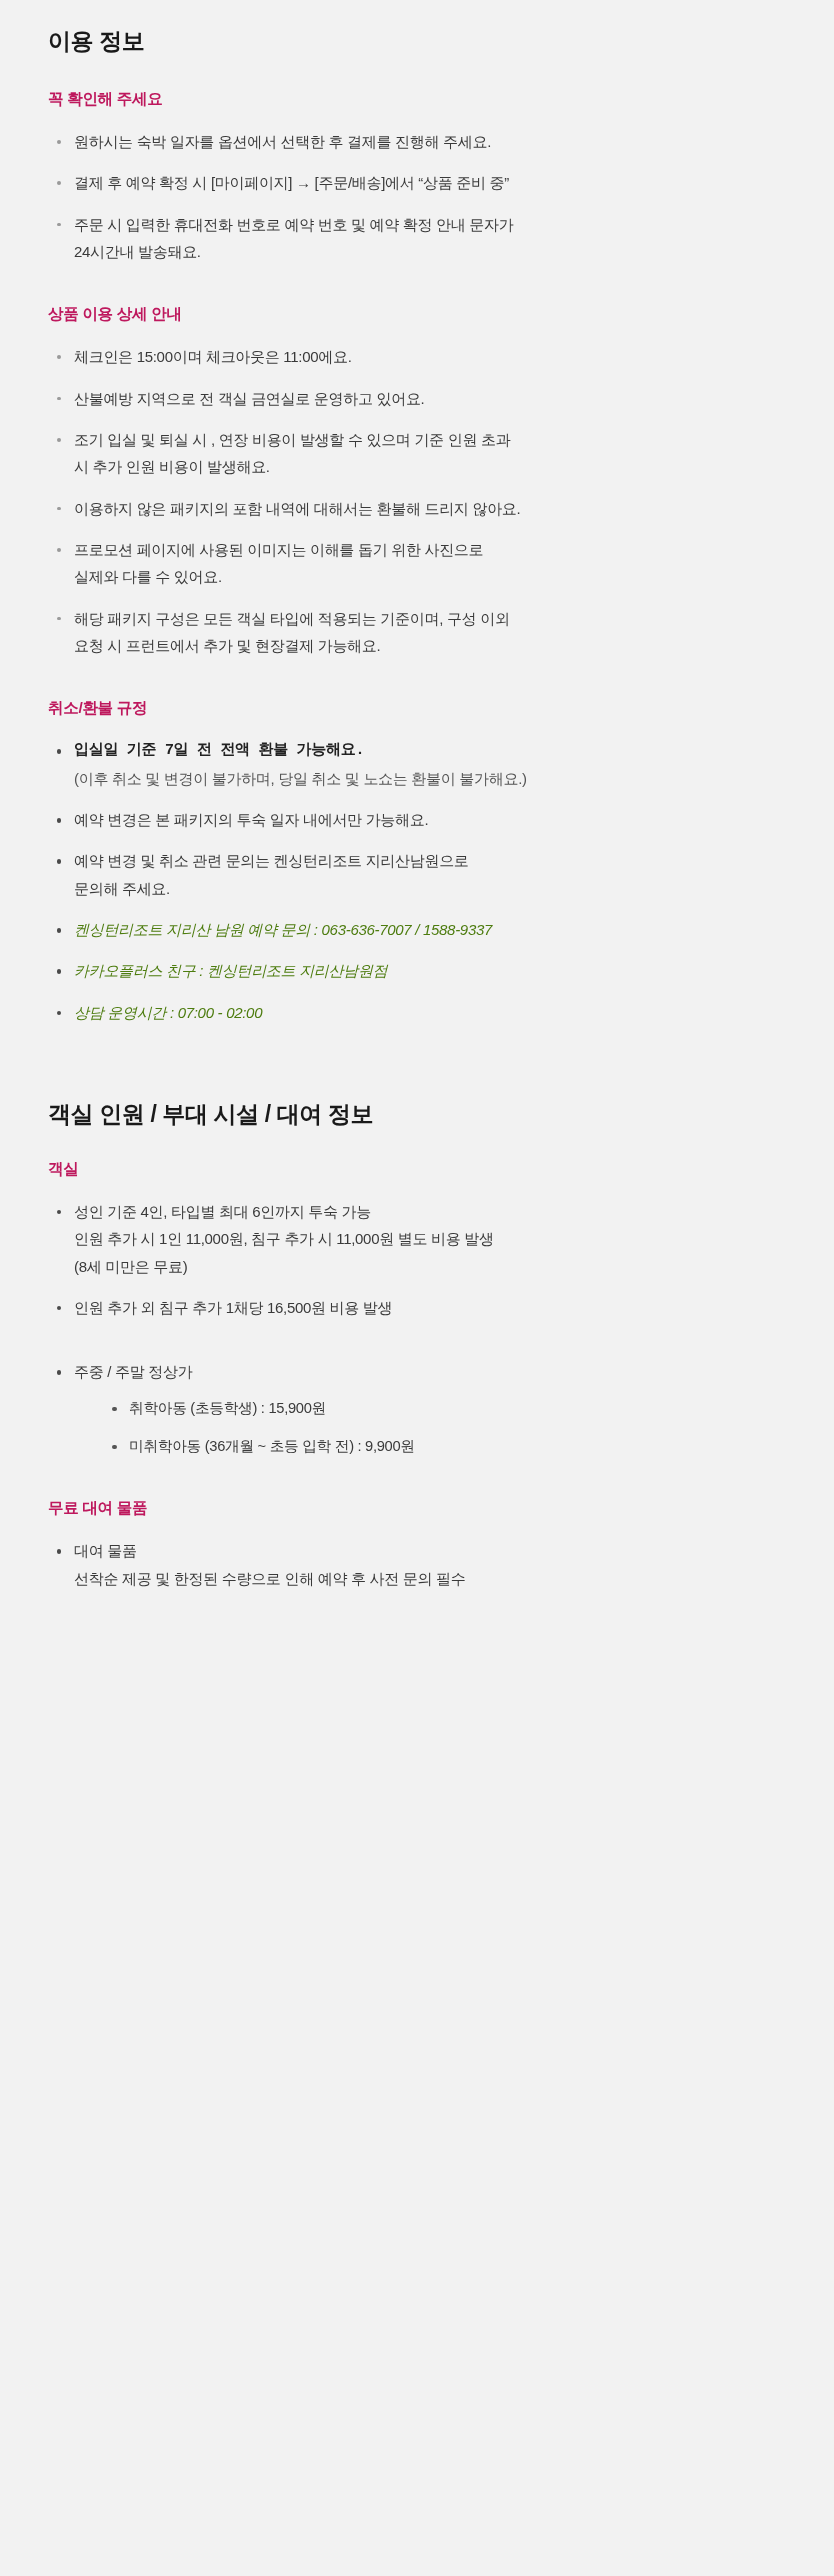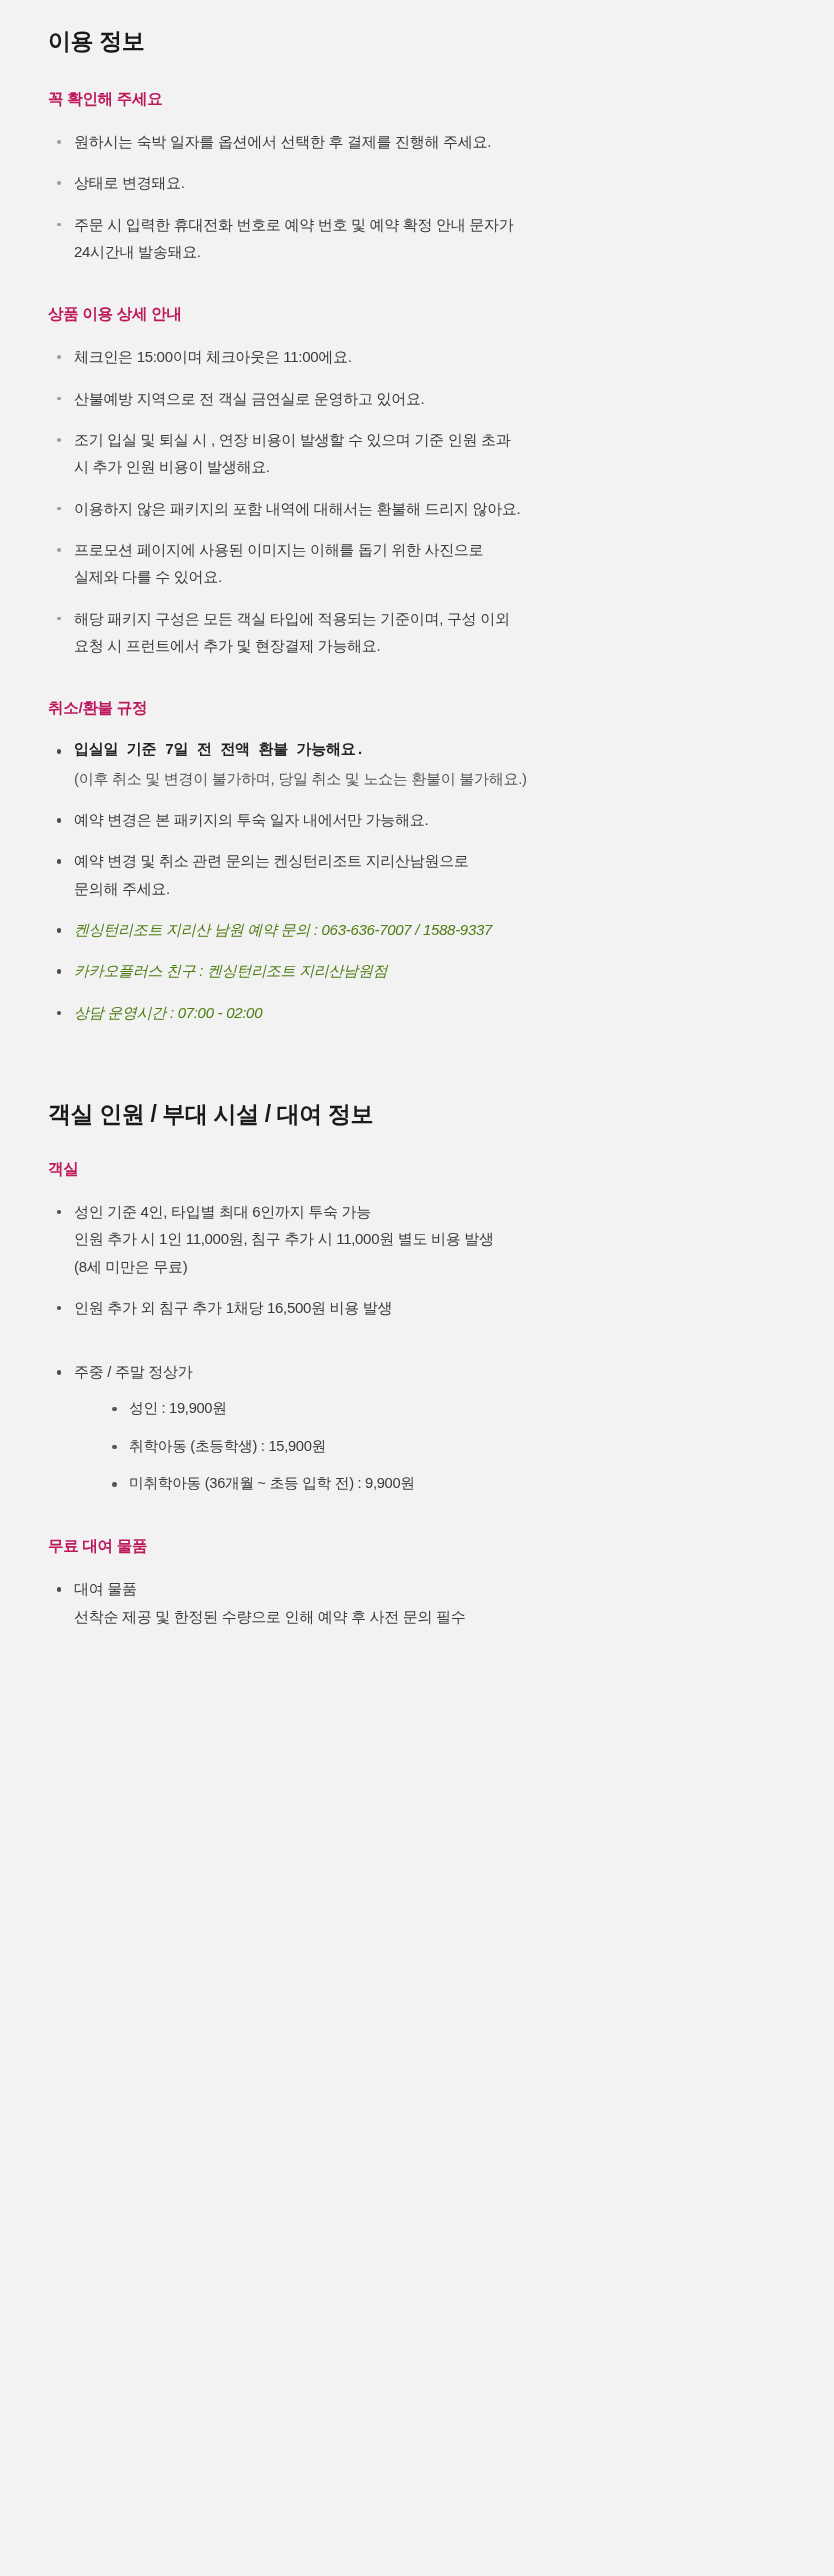--- a/index.html
+++ b/index.html
@@ -121,21 +121,21 @@
 
   <h1 class="section-title">이용 정보</h1>
 
   <div class="block">
     <h2 class="sub-title">꼭 확인해 주세요</h2>
     <ul class="list">
       <li>
         <span class="li-line">원하시는 숙박 일자를 옵션에서 선택한 후 결제를 진행해 주세요.</span>
       </li>
       <li>
-        <span class="li-line">상태로 변경돼요.</span>
+        <span class="li-line">결제 후 예약 확정 시 [마이페이지] → [주문/배송]에서 “상품 준비 중”</span>
       </li>
       <li>
         <span class="li-line">주문 시 입력한 휴대전화 번호로 예약 번호 및 예약 확정 안내 문자가</span>
         <span class="li-line">24시간내 발송돼요.</span>
       </li>
     </ul>
   </div>
 
   <div class="block">
     <h2 class="sub-title">상품 이용 상세 안내</h2>
@@ -204,23 +204,20 @@
         <span class="li-line">인원 추가 외 침구 추가 1채당 16,500원 비용 발생</span>
       </li>
     </ul>
   </div>
 
   <div class="block">
     <ul class="list bold-dot">
       <li>
         <span class="li-line">주중 / 주말 정상가</span>
         <ul class="list sub-level">
-          <li>
-            <span class="li-line">성인 : 19,900원</span>
-          </li>
           <li>
             <span class="li-line">취학아동 (초등학생) : 15,900원</span>
           </li>
           <li>
             <span class="li-line">미취학아동 (36개월 ~ 초등 입학 전) : 9,900원</span>
           </li>
         </ul>
       </li>
     </ul>
   </div>

